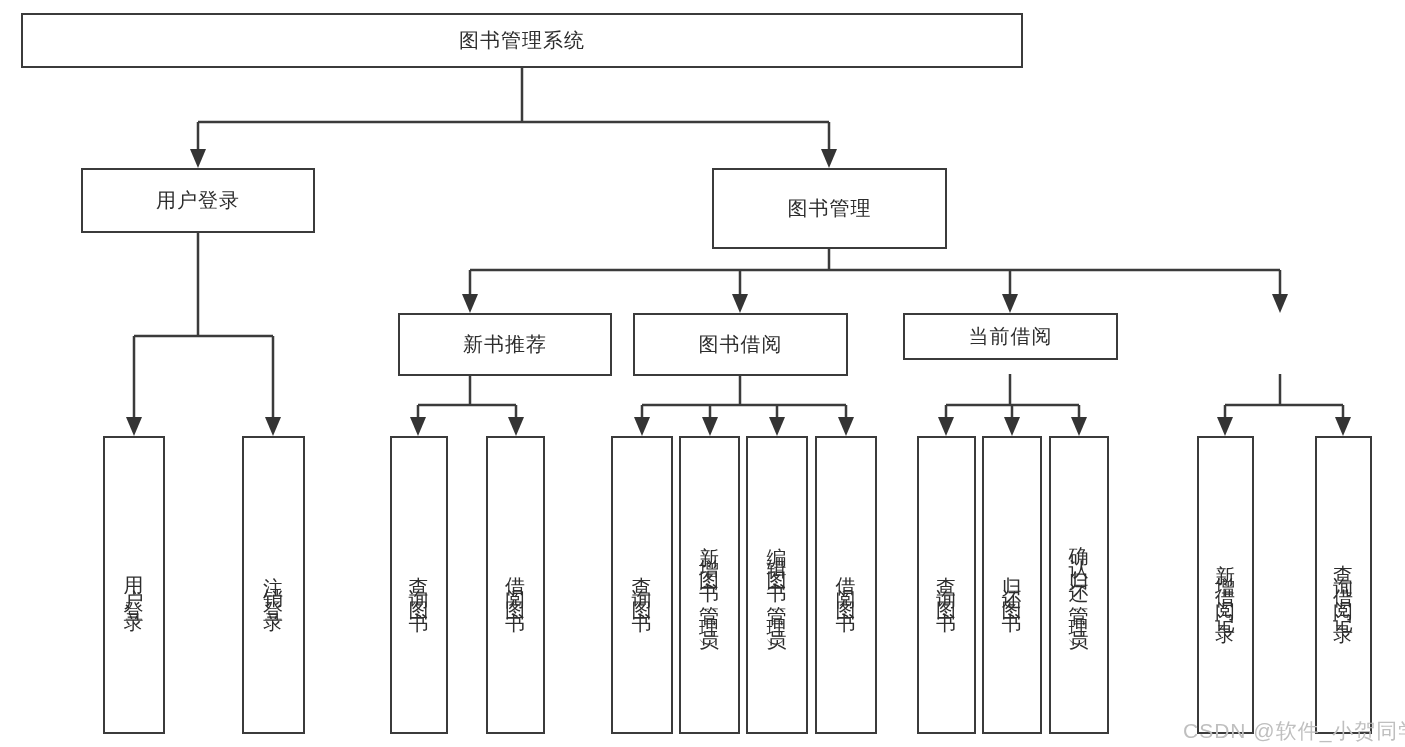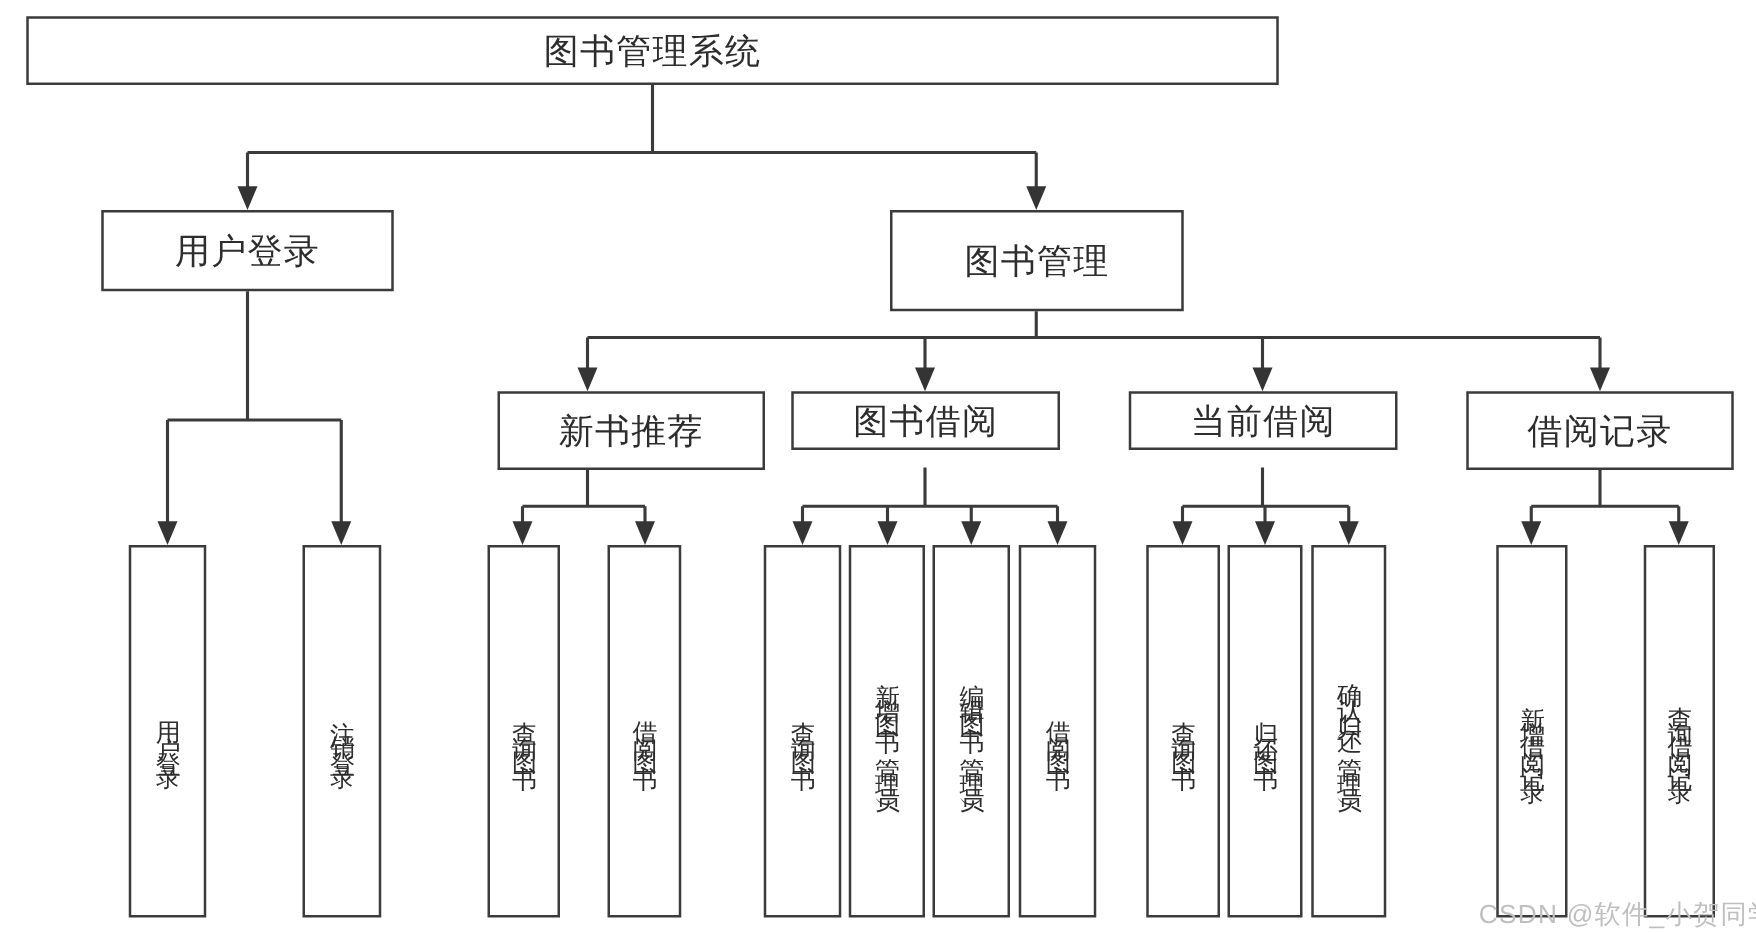--- a/index.html
+++ b/index.html
@@ -15,21 +15,21 @@
   .node {
     position: absolute;
     box-sizing: border-box;
     border: 2.5px solid #3b3b3b;
     background: #ffffff;
     display: flex;
     align-items: center;
     justify-content: center;
     color: #2d2d2d;
   }
-  .h-node { font-size: 28px; letter-spacing: 1px; white-space: nowrap; }
+  .h-node { font-size: 20px; letter-spacing: 1px; white-space: nowrap; }
   .v-node .vtext {
     writing-mode: vertical-rl;
     text-orientation: mixed;
     font-size: 20px;
     letter-spacing: 12px;
     line-height: 1;
     color: #2d2d2d;
   }
   .watermark {
     position: absolute;
@@ -86,28 +86,25 @@
   <div class="node h-node" style="left:81px; top:168px; width:234px; height:65px;">
     <span>用户登录</span>
   </div>
   <div class="node h-node" style="left:712px; top:168px; width:235px; height:81px;">
     <span>图书管理</span>
   </div>
 
   <div class="node h-node" style="left:363px; top:313px; width:214px; height:63px;margin-left:35px;">
     <span>新书推荐</span>
   </div>
-  <div class="node h-node" style="left:633px; top:313px; width:215px; height:47px;">
+  <div class="node h-node" style="left:633px; top:313px; width:215px; height:63px;">
     <span>图书借阅</span>
   </div>
   <div class="node h-node" style="left:903px; top:313px; width:215px; height:47px;">
     <span>当前借阅</span>
-  </div>
-  <div class="node h-node" style="left:1173px; top:313px; width:214px; height:63px;">
-    <span>借阅记录</span>
   </div>
 
   <div class="node v-node" style="left:103px; top:436px; width:62px; height:298px;">
     <span class="vtext">用户登录</span>
   </div>
   <div class="node v-node" style="left:242px; top:436px; width:63px; height:298px;">
     <span class="vtext">注销登录</span>
   </div>
 
   <div class="node v-node" style="left:390px; top:436px; width:58px; height:298px;">

